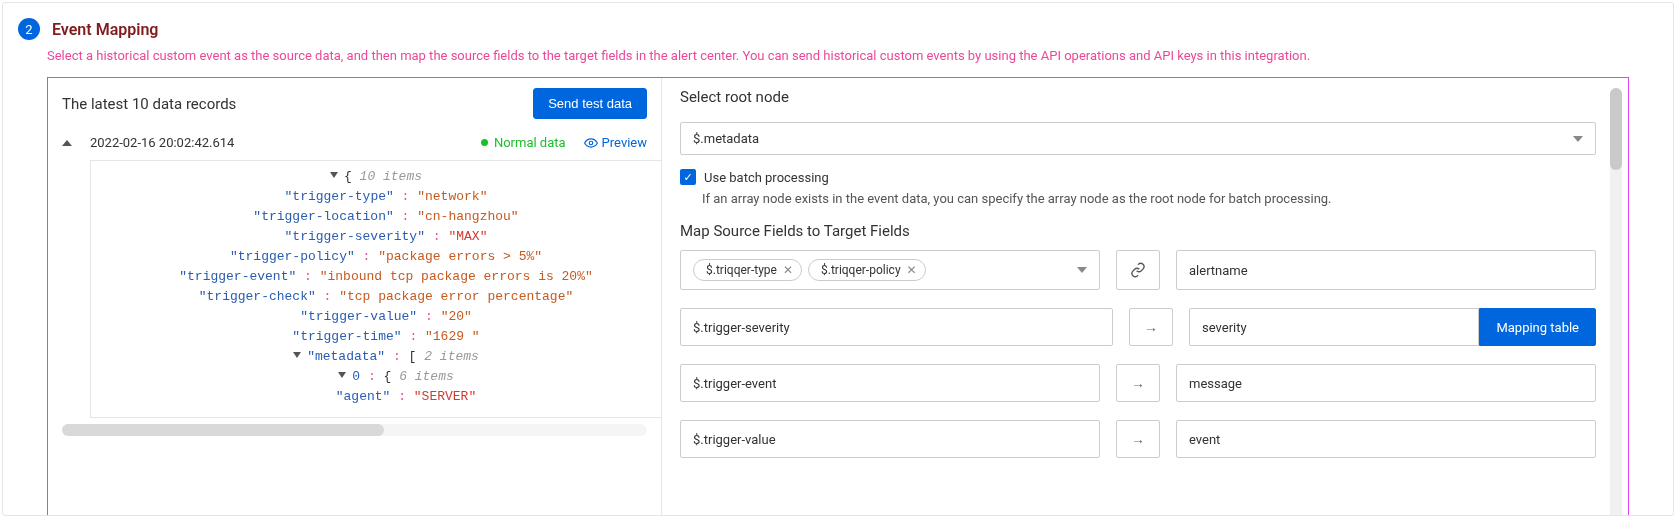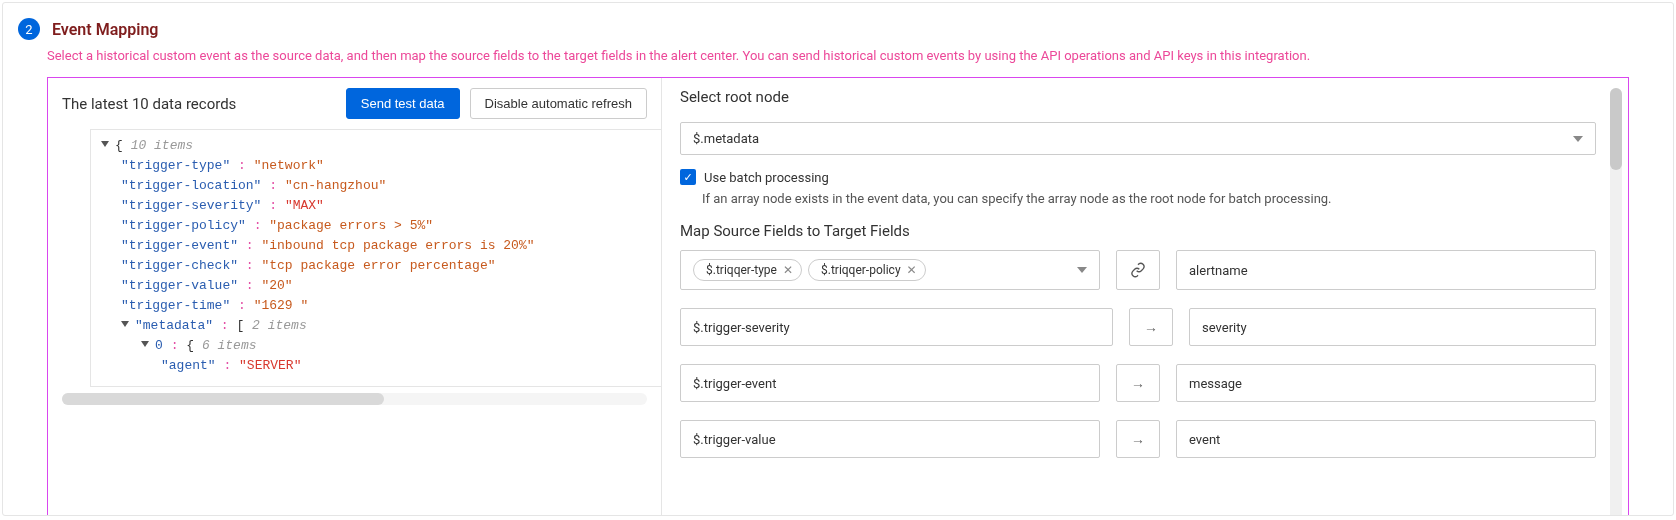--- a/index.html
+++ b/index.html
@@ -87,20 +87,21 @@
     margin: 0 0 0 42px;
     border: 1px solid #e5e5e5;
     border-right: none;
     height: 258px;
     overflow-y: scroll;
     background: #fff;
     font-family: "Courier New", Consolas, monospace;
     font-size: 13px;
     padding: 6px 10px;
     line-height: 20px;
+    text-align: center;
   }
   .json-line { white-space: nowrap; }
   .tree-arrow {
     display:inline-block; width:0; height:0;
     border-left:4px solid transparent; border-right:4px solid transparent;
     border-top:6px solid #555; margin-right:6px; vertical-align:2px;
   }
   .j-brace { color:#333; }
   .j-meta { color:#999; font-style: italic; }
   .j-key { color:#2a5db0; }
@@ -180,23 +181,38 @@
     <div class="section-title">Event Mapping</div>
   </div>
   <div class="section-desc">Select a historical custom event as the source data, and then map the source fields to the target fields in the alert center. You can send historical custom events by using the API operations and API keys in this integration.</div>
 
   <div class="main-content">
 
     <div class="left-pane">
       <div class="left-pane-header">
         <div class="left-pane-title">The latest 10 data records</div>
         <button class="btn btn-primary">Send test data</button>
-        <button class="btn btn-default">Disable automatic refresh</button>
-      </div>
-
+      </div>
+
+      <div class="record-row">
+        <span class="caret-up"></span>
+        <span class="record-time">2022-02-16 20:02:42.614</span>
+        <span style="flex:1"></span>
+        <span class="status-normal">
+          <span class="status-dot"></span>
+          <span>Normal data</span>
+        </span>
+        <span class="preview-link">
+          <svg class="eye-icon" viewBox="0 0 24 24" fill="none" stroke="#0066dd" stroke-width="2">
+              <path d="M1 12s4-7 11-7 11 7 11 7-4 7-11 7S1 12 1 12z"></path>
+              <circle cx="12" cy="12" r="3"></circle>
+            </svg>
+          <span>Preview</span>
+        </span>
+      </div>
 
       <div class="json-panel">
         <div class="json-line"><span class="tree-arrow"></span><span class="j-brace">{</span> <span class="j-meta">10 items</span></div>
         <div class="json-line ind1"><span class="j-key">"trigger-type"</span> <span class="j-colon">:</span> <span class="j-str">"network"</span></div>
         <div class="json-line ind1"><span class="j-key">"trigger-location"</span> <span class="j-colon">:</span> <span class="j-str">"cn-hangzhou"</span></div>
         <div class="json-line ind1"><span class="j-key">"trigger-severity"</span> <span class="j-colon">:</span> <span class="j-str-red">"MAX"</span></div>
         <div class="json-line ind1"><span class="j-key">"trigger-policy"</span> <span class="j-colon">:</span> <span class="j-str">"package errors &gt; 5%"</span></div>
         <div class="json-line ind1"><span class="j-key">"trigger-event"</span> <span class="j-colon">:</span> <span class="j-str">"inbound tcp package errors is 20%"</span></div>
         <div class="json-line ind1"><span class="j-key">"trigger-check"</span> <span class="j-colon">:</span> <span class="j-str">"tcp package error percentage"</span></div>
         <div class="json-line ind1"><span class="j-key">"trigger-value"</span> <span class="j-colon">:</span> <span class="j-str">"20"</span></div>
@@ -253,20 +269,21 @@
           <div class="src-box">
               <span>$.trigger-severity</span>
             </div>
           <div class="arrow-box">
               <span>→</span>
             </div>
           <div class="tgt-action" style="flex:1">
             <div class="tgt-box">
                 <span>severity</span>
               </div>
+            <div class="map-btn">Mapping table</div>
           </div>
         </div>
 
         <div class="map-row">
           <div class="src-box">
               <span>$.trigger-event</span>
             </div>
           <div class="arrow-box">
               <span>→</span>
             </div>

